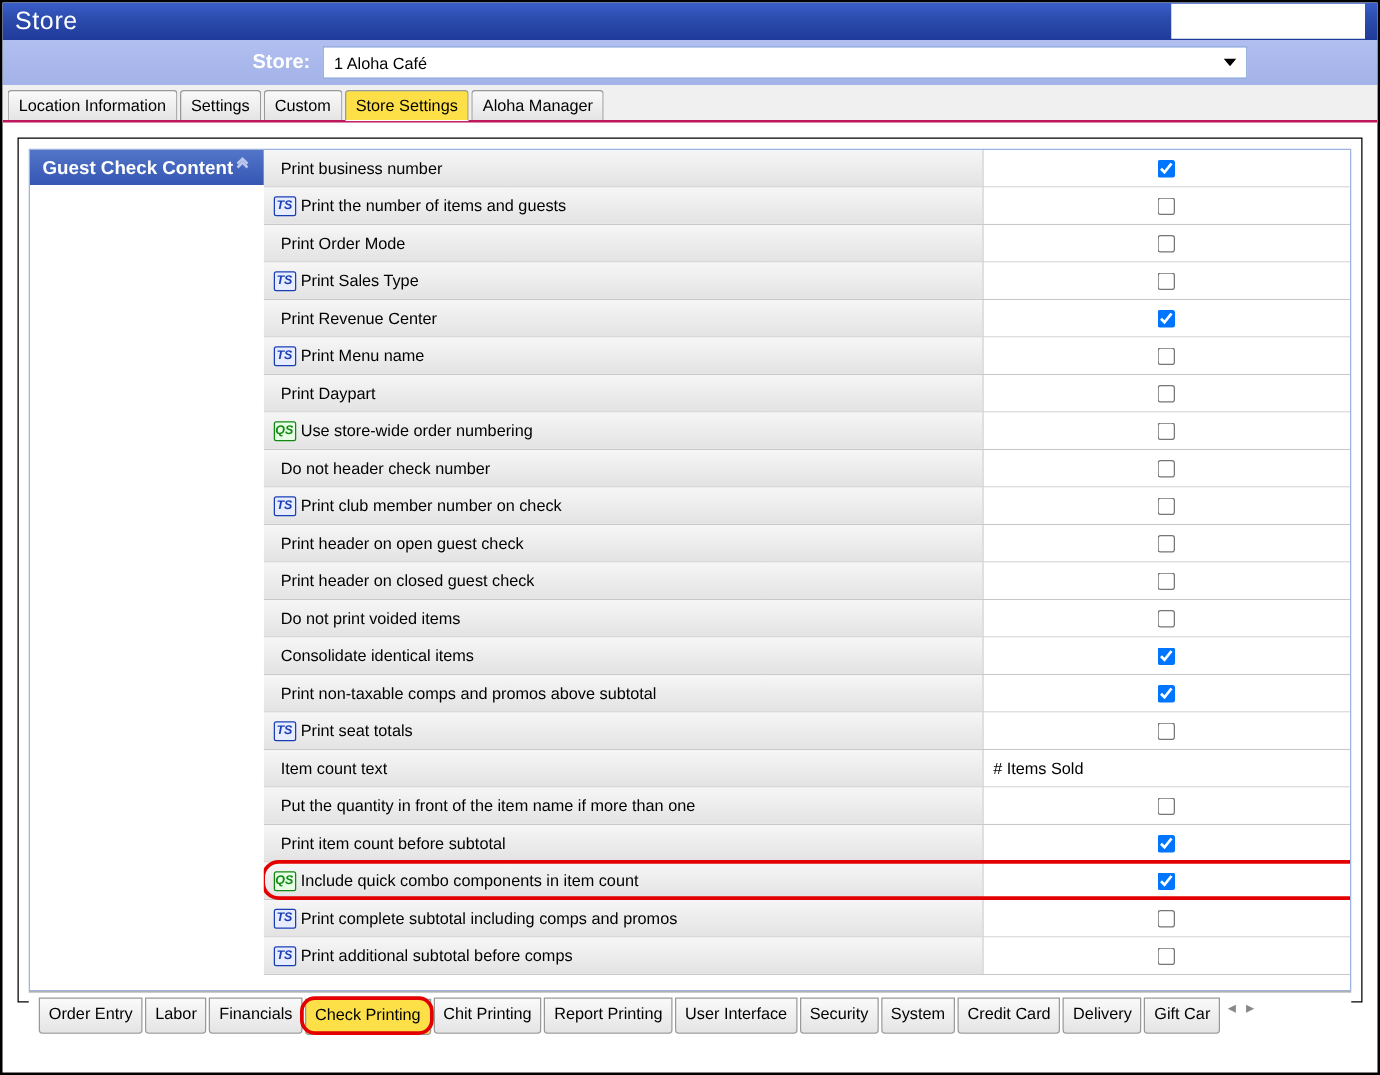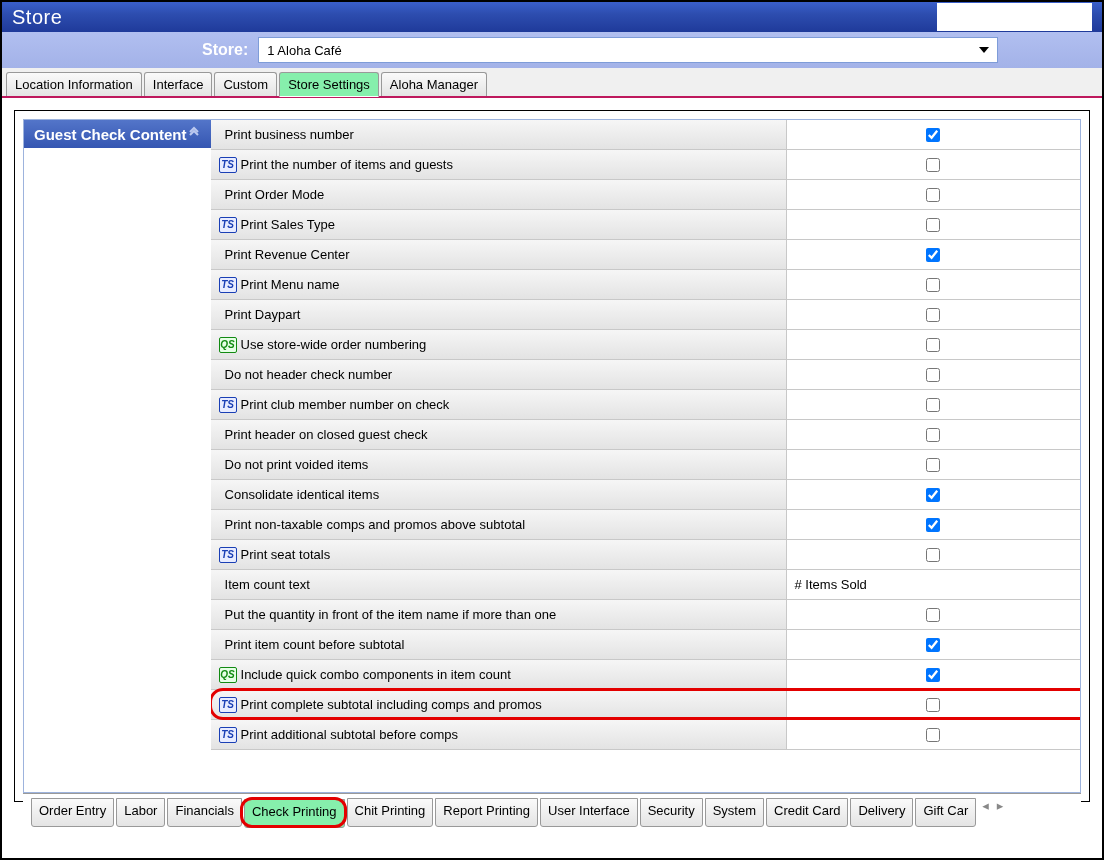--- a/index.html
+++ b/index.html
@@ -72,21 +72,21 @@
     background: linear-gradient(to bottom, #fafafa, #e4e4e4);
     border: 1px solid #999;
     border-bottom: none;
     border-radius: 3px 3px 0 0;
     padding: 4px 8px;
     margin-right: 2px;
     font-size: 13px;
     cursor: pointer;
   }
   .tab.active {
-    background: #86efac;
+    background: #fde047;
     font-weight: normal;
     border-bottom: 1px solid #fff;
     position: relative;
     top: 1px;
   }
   .content-wrap {
     padding: 12px;
     height: 715px;
     position: relative;
   }
@@ -213,21 +213,21 @@
 <div class="store-row">
   <span class="store-label">Store:</span>
   <div class="store-select">
     <span>1 Aloha Café</span>
     <span class="caret"></span>
   </div>
 </div>
 
 <div class="tabbar-top" id="top-tabs">
     <div class="tab">Location Information</div>
-    <div class="tab">Interface</div>
+    <div class="tab">Settings</div>
     <div class="tab">Custom</div>
     <div class="tab active">Store Settings</div>
     <div class="tab">Aloha Manager</div>
   </div>
 
 <div class="content-wrap">
   <div class="panel-border">
     <div class="panel-inner">
 
       <div class="section-header">
@@ -319,20 +319,29 @@
               <span>Do not header check number</span>
             </div>
             <div class="grid-value">
               <input type="checkbox" style="">
             </div>
           </div>
           <div class="grid-row" id="row-9">
             <div class="grid-label">
               <span class="prefix-icon prefix-ts">TS</span>
               <span>Print club member number on check</span>
+            </div>
+            <div class="grid-value">
+              <input type="checkbox" style="">
+            </div>
+          </div>
+          <div class="grid-row" id="row-10">
+            <div class="grid-label">
+              <span style="width: 2px;"></span>
+              <span>Print header on open guest check</span>
             </div>
             <div class="grid-value">
               <input type="checkbox" style="">
             </div>
           </div>
           <div class="grid-row" id="row-11">
             <div class="grid-label">
               <span style="width: 2px;"></span>
               <span>Print header on closed guest check</span>
             </div>

